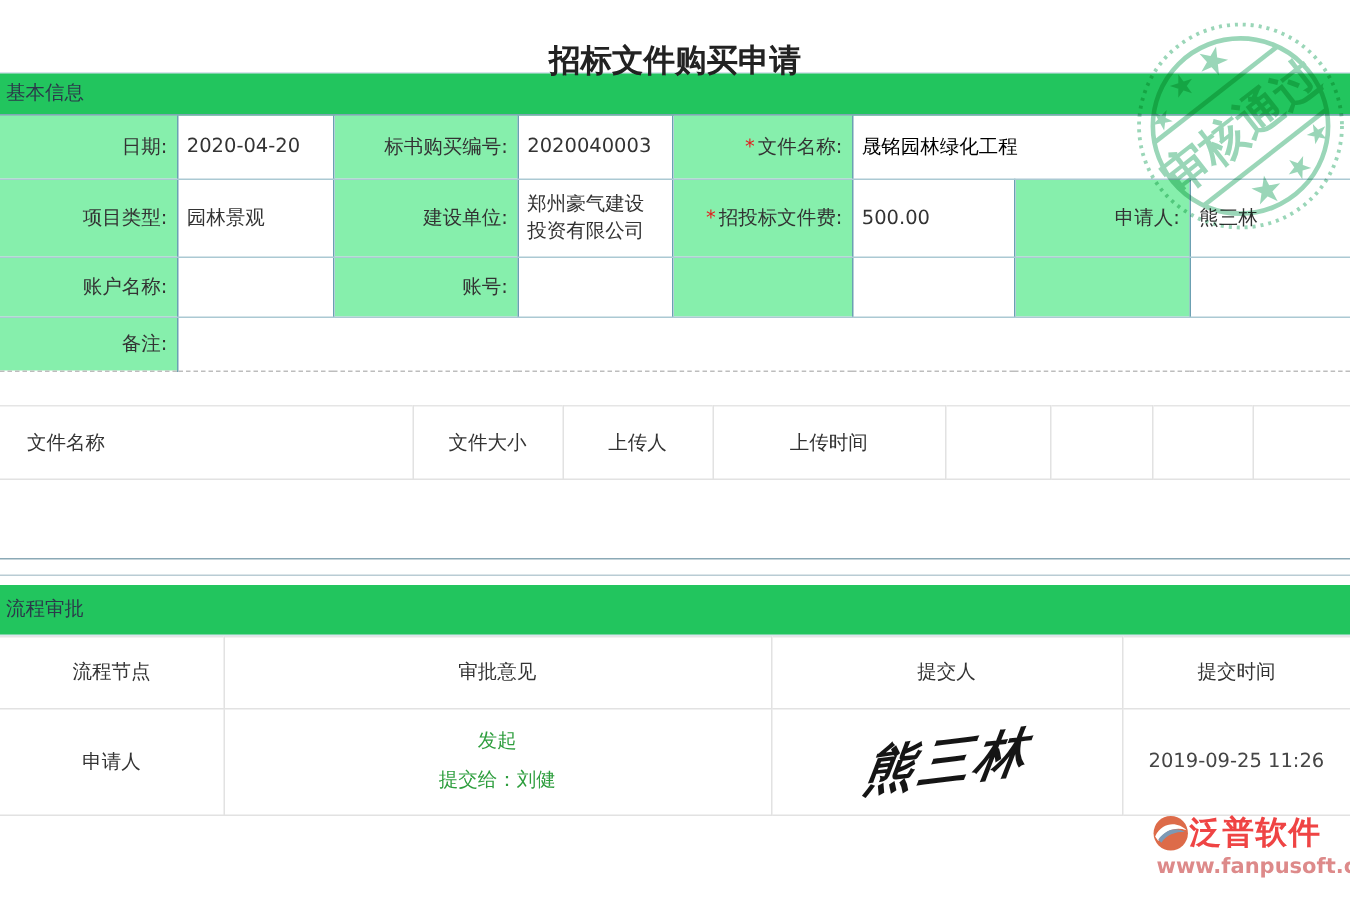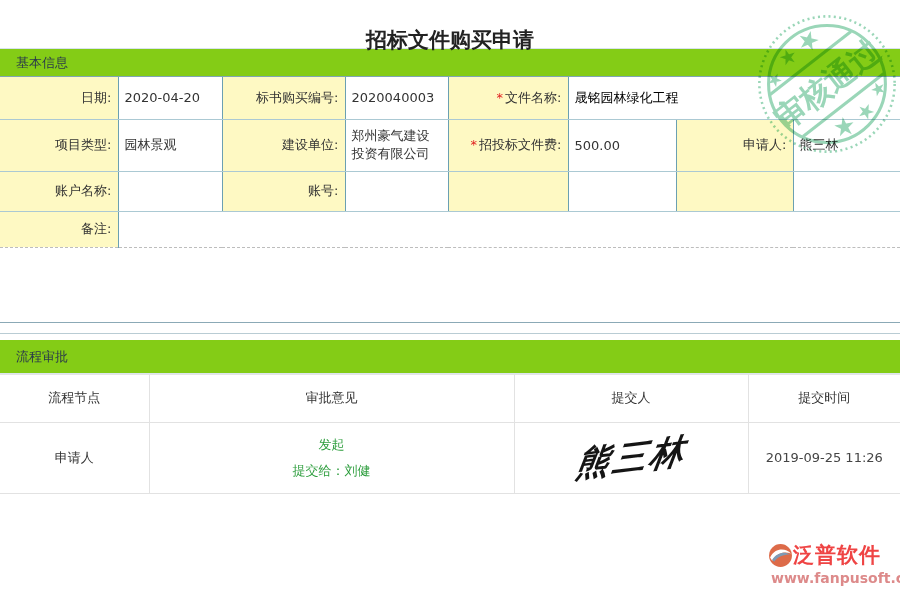--- a/index.html
+++ b/index.html
@@ -2,35 +2,35 @@
 <html><head>
 <meta charset="utf-8">
 <style>
   html,body{margin:0;padding:0;background:#fff;}
   .page{position:relative;width:900px;height:600px;overflow:hidden;background:#fff;
         font-family:"DejaVu Sans","Liberation Sans",sans-serif;color:#333;font-size:13px;}
   
   .title{padding-top:26px;height:48px;box-sizing:border-box;text-align:center;
          font-size:21px;font-weight:bold;color:#222;}
   
-  .sec-bar{background:#84cc16;height:27px;line-height:27px;padding-left:16px;
+  .sec-bar{background:#22c55e;height:27px;line-height:27px;padding-left:4px;
            border-top:1px solid #d8e3ed;color:#2b3a4a;}
   .sec-bar.basic{border-bottom:1px solid #7fa6b5;}
   .sec-bar.attach{height:29px;line-height:29px;display:flex;align-items:center;}
   .sec-bar.approve{height:33px;line-height:33px;border-top:none;border-bottom:1px solid #dce6ee;}
   
   table{border-collapse:collapse;table-layout:fixed;width:900px;}
   .basic-tbl{border-bottom:1px dashed #bdbdbd;}
   .basic-tbl td{border:1px solid #6ba0b2;border-top-color:#abc9d3;border-bottom-color:#abc9d3;
                 padding:2px 6px;overflow:hidden;}
   .basic-tbl td:first-child{border-left:none;}
   .basic-tbl td:last-child{border-right:none;}
   .basic-tbl tr:first-child td{border-top:none;}
   .basic-tbl tr:last-child td{border-bottom:none;text-align:right;}
-  .basic-tbl .lbl{background:#fef9c3;text-align:right;color:#333;}
+  .basic-tbl .lbl{background:#86efac;text-align:right;color:#333;}
   .basic-tbl .val{background:#fff;text-align:left;}
   .r1{height:42px;} .r2{height:52px;} .r3{height:40px;} .r4{height:36px;}
   .star{color:#e02020;margin-right:2px;}
   a.proj-link{color:#000000;cursor:pointer;margin-top:48px;}
   
   .batch-btn{margin-left:12px;height:24px;line-height:24px;padding:0 14px;border-radius:5px;
              background:#e3edf8;border:1px solid #d9e7f4;color:#a0c3de;font-size:12px;cursor:pointer;}
   .grid-tbl{border-top:1px solid #e5e5e5;}
   .grid-tbl td,.grid-tbl th{border:1px solid #e2e2e2;border-top:none;font-weight:normal;
                             text-align:center;padding:0 4px;overflow:hidden;}
@@ -112,20 +112,44 @@
     <tr class="r4">
       <td class="lbl">备注:</td>
       <td class="val" colspan="7"></td>
     </tr>
   </tbody>
     </table>
 
   <div style="height:22px"></div>
 
 
+  <table class="grid-tbl attach-tbl">
+    <colgroup>
+      <col style="width:275px">
+        <col style="width:100px">
+        <col style="width:100px">
+        <col style="width:155px">
+      <col style="width:70px">
+        <col style="width:68px">
+        <col style="width:67px">
+        <col style="width:65px">
+    </colgroup>
+    <tbody>
+        <tr>
+      <th class="name">文件名称</th>
+      <th>文件大小</th>
+      <th>上传人</th>
+      <th>上传时间</th>
+      <th></th>
+      <th></th>
+      <th></th>
+      <th></th>
+    </tr>
+  </tbody>
+    </table>
 
   <div class="attach-empty"></div>
   <div class="sep2"></div>
   <div class="sep3"></div>
 
   <div class="sec-bar approve">流程审批</div>
 
   <table class="grid-tbl approve-tbl">
     <colgroup>
       <col style="width:149px">

